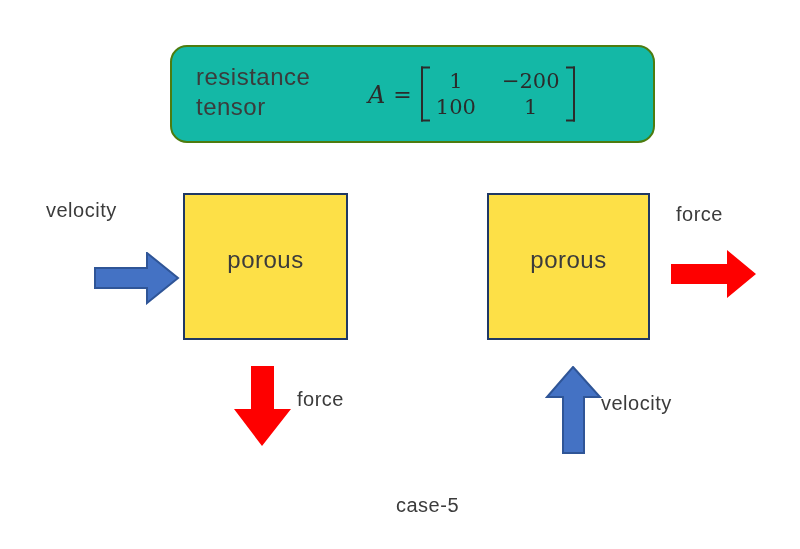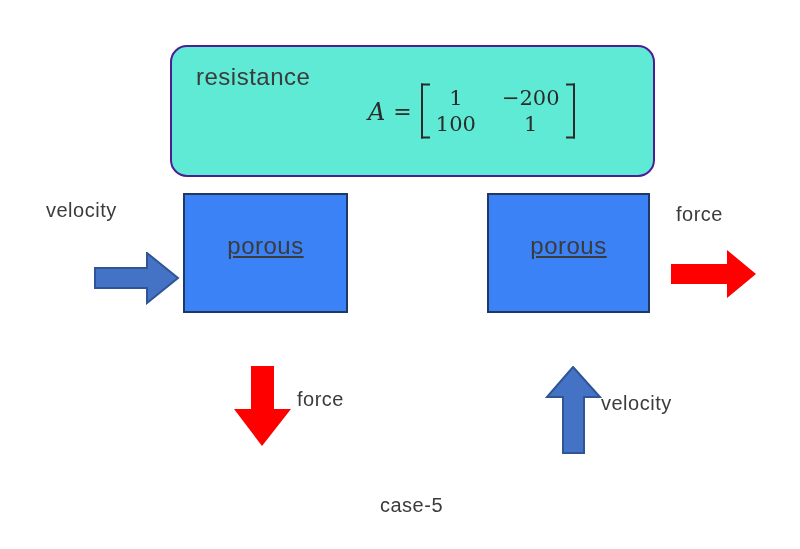--- a/index.html
+++ b/index.html
@@ -13,24 +13,24 @@
     width: 800px;
     height: 549px;
     background: #ffffff;
     overflow: hidden;
   }
 
   
   .tensor-box {
     position: absolute;
     left: 170px; top: 45px;
-    width: 485px; height: 132px;
-    border: 2px solid #4c1d95;
+    width: 485px; height: 98px;
+    border: 2px solid #4d7c0f;
     border-radius: 17px;
-    background: #5eead4;
+    background: #14b8a6;
   }
   .tensor-label {
     position: absolute;
     left: 24px; top: 15px;
     font-size: 24px;
     line-height: 30px;
     color: #3b3b3b;
     letter-spacing: 0.5px;
   }
   .equation {
@@ -75,27 +75,26 @@
   }
   .matrix-cell {
     font-size: 21px;
     line-height: 26px;
     font-weight: 500;
   }
 
   
   .porous-box {
     position: absolute;
-    width: 165px; height: 120px;
+    width: 165px; height: 147px;
     border: 2.5px solid #1f3864;
-    background: #3b82f6;
+    background: #fde047;
     display: flex;
     align-items: center;
     justify-content: center;
-    text-decoration: underline;
   }
   .porous-box.left-box  { left: 183px; top: 193px; }
   .porous-box.right-box { left: 487px; top: 193px; width: 163px; }
   .porous-text {
     font-size: 24px;
     letter-spacing: 0.5px;
     color: #3b3b3b;
     margin-bottom: 14px;
   }
 
@@ -104,39 +103,40 @@
     position: absolute;
     font-size: 20px;
     letter-spacing: 0.5px;
     color: #3b3b3b;
     white-space: nowrap;
   }
   .lbl-velocity-left  { left: 46px;  top: 199px; }
   .lbl-force-left     { left: 297px; top: 388px; }
   .lbl-force-right    { left: 676px; top: 203px; }
   .lbl-velocity-right { left: 601px; top: 392px; }
-  .lbl-caption        { left: 380px; top: 494px; }
+  .lbl-caption        { left: 396px; top: 494px; }
 
   
   .arrow { position: absolute; display: block; }
   .arrow-velocity-right { left: 94px;  top: 252px; }
   .arrow-force-down     { left: 234px; top: 366px; }
   .arrow-force-right    { left: 671px; top: 250px; }
   .arrow-velocity-up    { left: 545px; top: 366px; }
   .arrow.blue polygon { fill: #4472c4; stroke: #2f5597; stroke-width: 2; stroke-linejoin: miter; }
   .arrow.red  polygon { fill: #fe0000; stroke: none; }
 </style>
 </head>
 <body>
 
 <div class="canvas">
 
   <div class="tensor-box">
     <div class="tensor-label">
       <div>resistance</div>
+      <div>tensor</div>
     </div>
     <div class="equation">
       <span class="eq-var">A</span>
       <span class="eq-sign">=</span>
       <span class="bracket left"></span>
       <div class="matrix-grid">
         <span class="matrix-cell">1</span>
         <span class="matrix-cell">−200</span>
         <span class="matrix-cell">100</span>
         <span class="matrix-cell">1</span>

